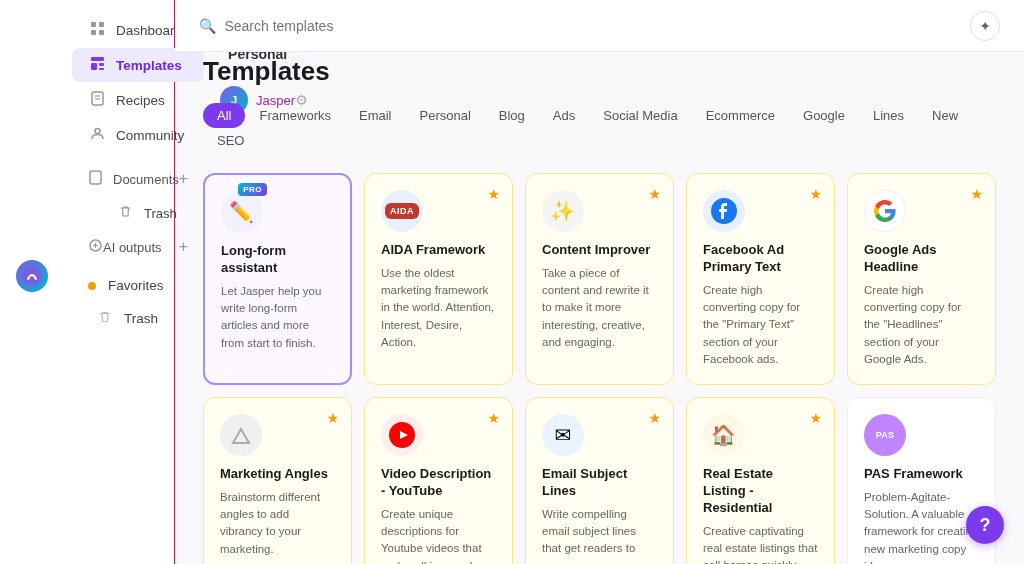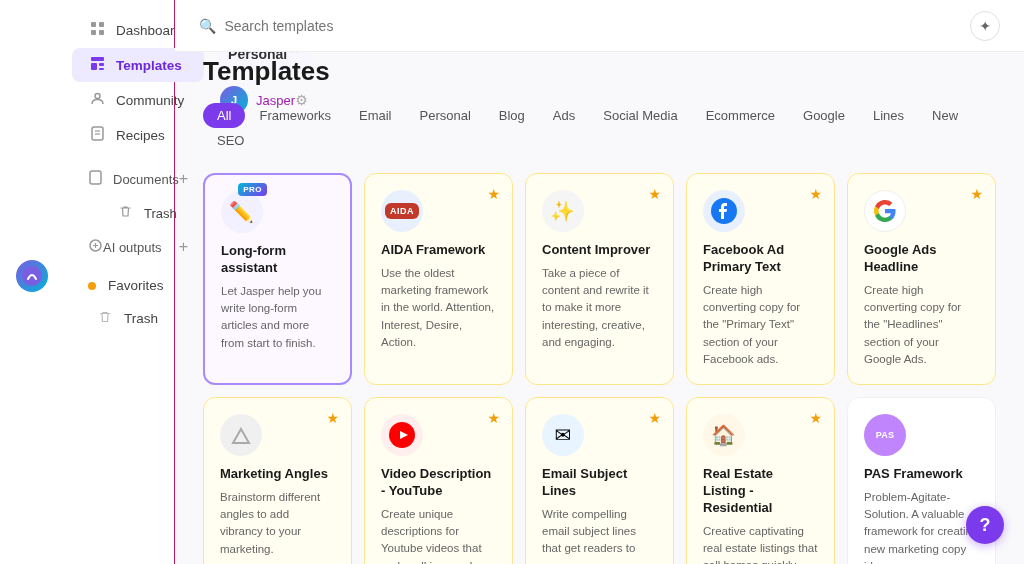--- a/index.html
+++ b/index.html
@@ -278,35 +278,35 @@
             <rect x="1" y="7" width="6" height="7" rx="1" fill="#7c3aed"></rect>
             <rect x="9" y="7" width="5" height="3" rx="1" fill="#7c3aed"></rect>
             <rect x="9" y="12" width="5" height="2" rx="1" fill="#7c3aed"></rect>
           </svg>
       </span>
       <span>Templates</span>
     </div>
     <div class="sidebar-item">
       <span class="icon">
         <svg width="15" height="15" viewBox="0 0 15 15" fill="none">
-            <circle cx="7.5" cy="5" r="2.5" stroke="#999" stroke-width="1.5" fill="none"></circle>
-            <path d="M2 13c0-3 2.5-4.5 5.5-4.5S13 10 13 13" stroke="#999" stroke-width="1.5" fill="none"></path>
-          </svg>
-      </span>
-      <span>Community</span>
-    </div>
-    <div class="sidebar-item">
-      <span class="icon">
-        <svg width="15" height="15" viewBox="0 0 15 15" fill="none">
             <rect x="2" y="1" width="11" height="13" rx="2" stroke="#999" stroke-width="1.5" fill="none"></rect>
             <line x1="5" y1="5" x2="10" y2="5" stroke="#999" stroke-width="1.2"></line>
             <line x1="5" y1="8" x2="10" y2="8" stroke="#999" stroke-width="1.2"></line>
           </svg>
       </span>
       <span>Recipes</span>
+    </div>
+    <div class="sidebar-item">
+      <span class="icon">
+        <svg width="15" height="15" viewBox="0 0 15 15" fill="none">
+            <circle cx="7.5" cy="5" r="2.5" stroke="#999" stroke-width="1.5" fill="none"></circle>
+            <path d="M2 13c0-3 2.5-4.5 5.5-4.5S13 10 13 13" stroke="#999" stroke-width="1.5" fill="none"></path>
+          </svg>
+      </span>
+      <span>Community</span>
     </div>
 
     <div style="height:8px"></div>
 
     <div class="sidebar-section-header">
       <div style="display:flex;align-items:center;gap:10px;">
         <span class="icon">
           <svg width="15" height="15" viewBox="0 0 15 15" fill="none">
               <rect x="2" y="1" width="11" height="13" rx="2" stroke="#999" stroke-width="1.5" fill="none"></rect>
             </svg>

